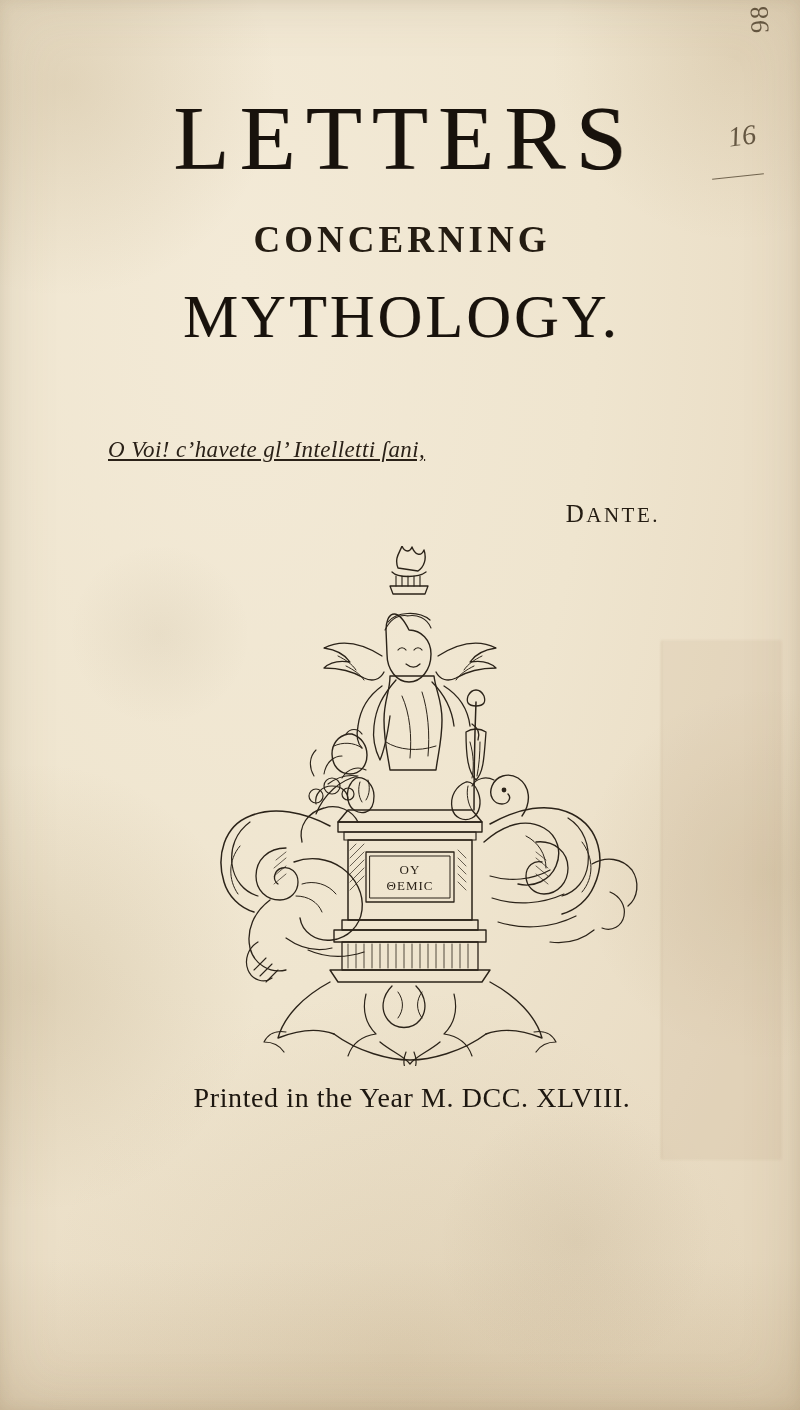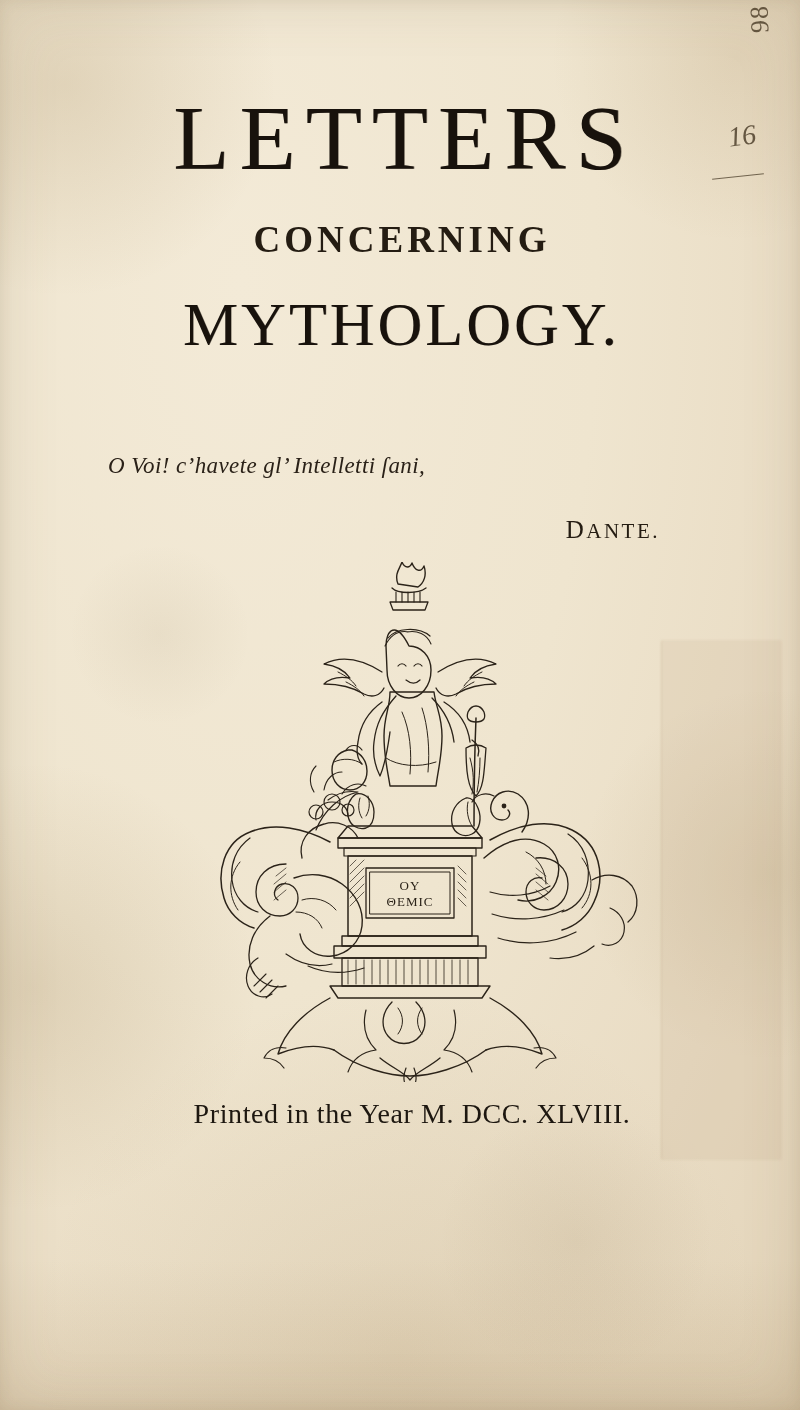--- a/index.html
+++ b/index.html
@@ -105,39 +105,40 @@
   .title-sub1 {
     margin: 0;
     padding-top: 34px;
     font-size: 37px;
     letter-spacing: 4px;
     text-indent: 4px;
     color: #241c12;
     font-weight: bold;
   }
   .title-sub2 {
-    margin: 8px;
+    margin: 0;
     padding-top: 20px;
     font-size: 62px;
     letter-spacing: 3px;
     text-indent: 3px;
     color: #18120c;
     text-shadow: 0.5px 0.3px 0 rgba(30,22,14,0.4);
   }
 
   .epigraph {
     margin: 0;
     padding-top: 78px;
     padding-left: 108px;
     text-align: left;
     font-style: italic;
     font-size: 23px;
     line-height: 1.75;
     color: #2a2118;
     letter-spacing: 0.4px;
+    text-decoration: underline;
   }
   .epigraph .ln { display: block; white-space: pre; }
 
   .attribution {
     margin: 10px;
     padding-top: 20px;
     padding-right: 130px;
     text-align: right;
     font-size: 21px;
     letter-spacing: 2.5px;

